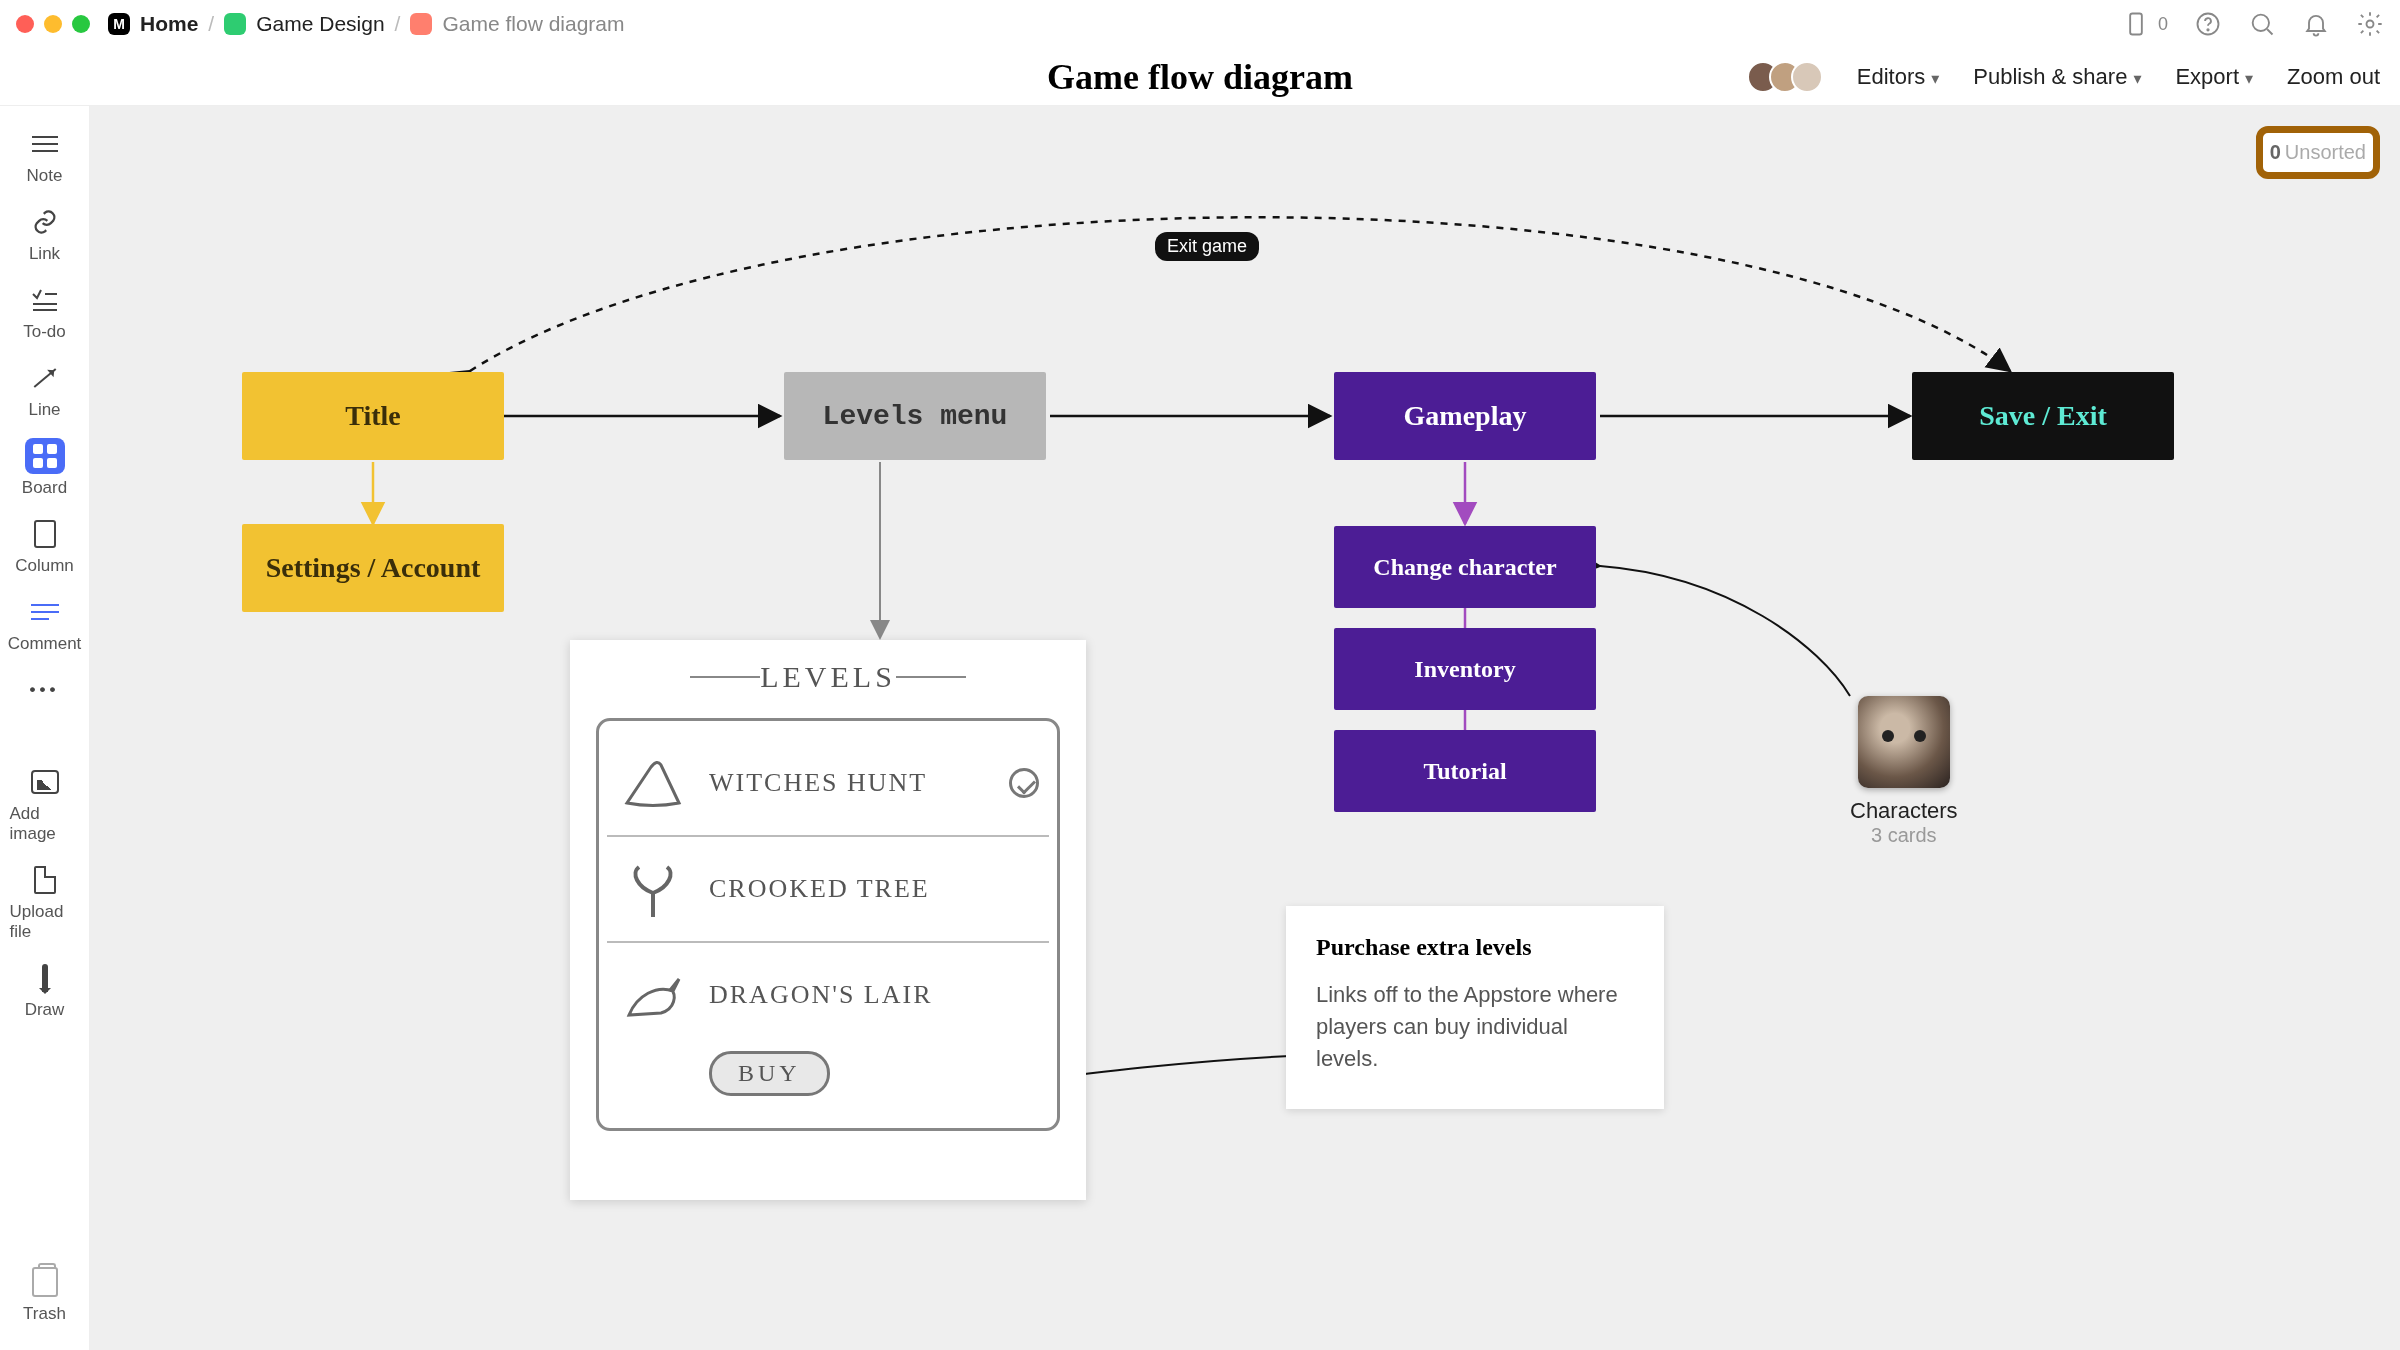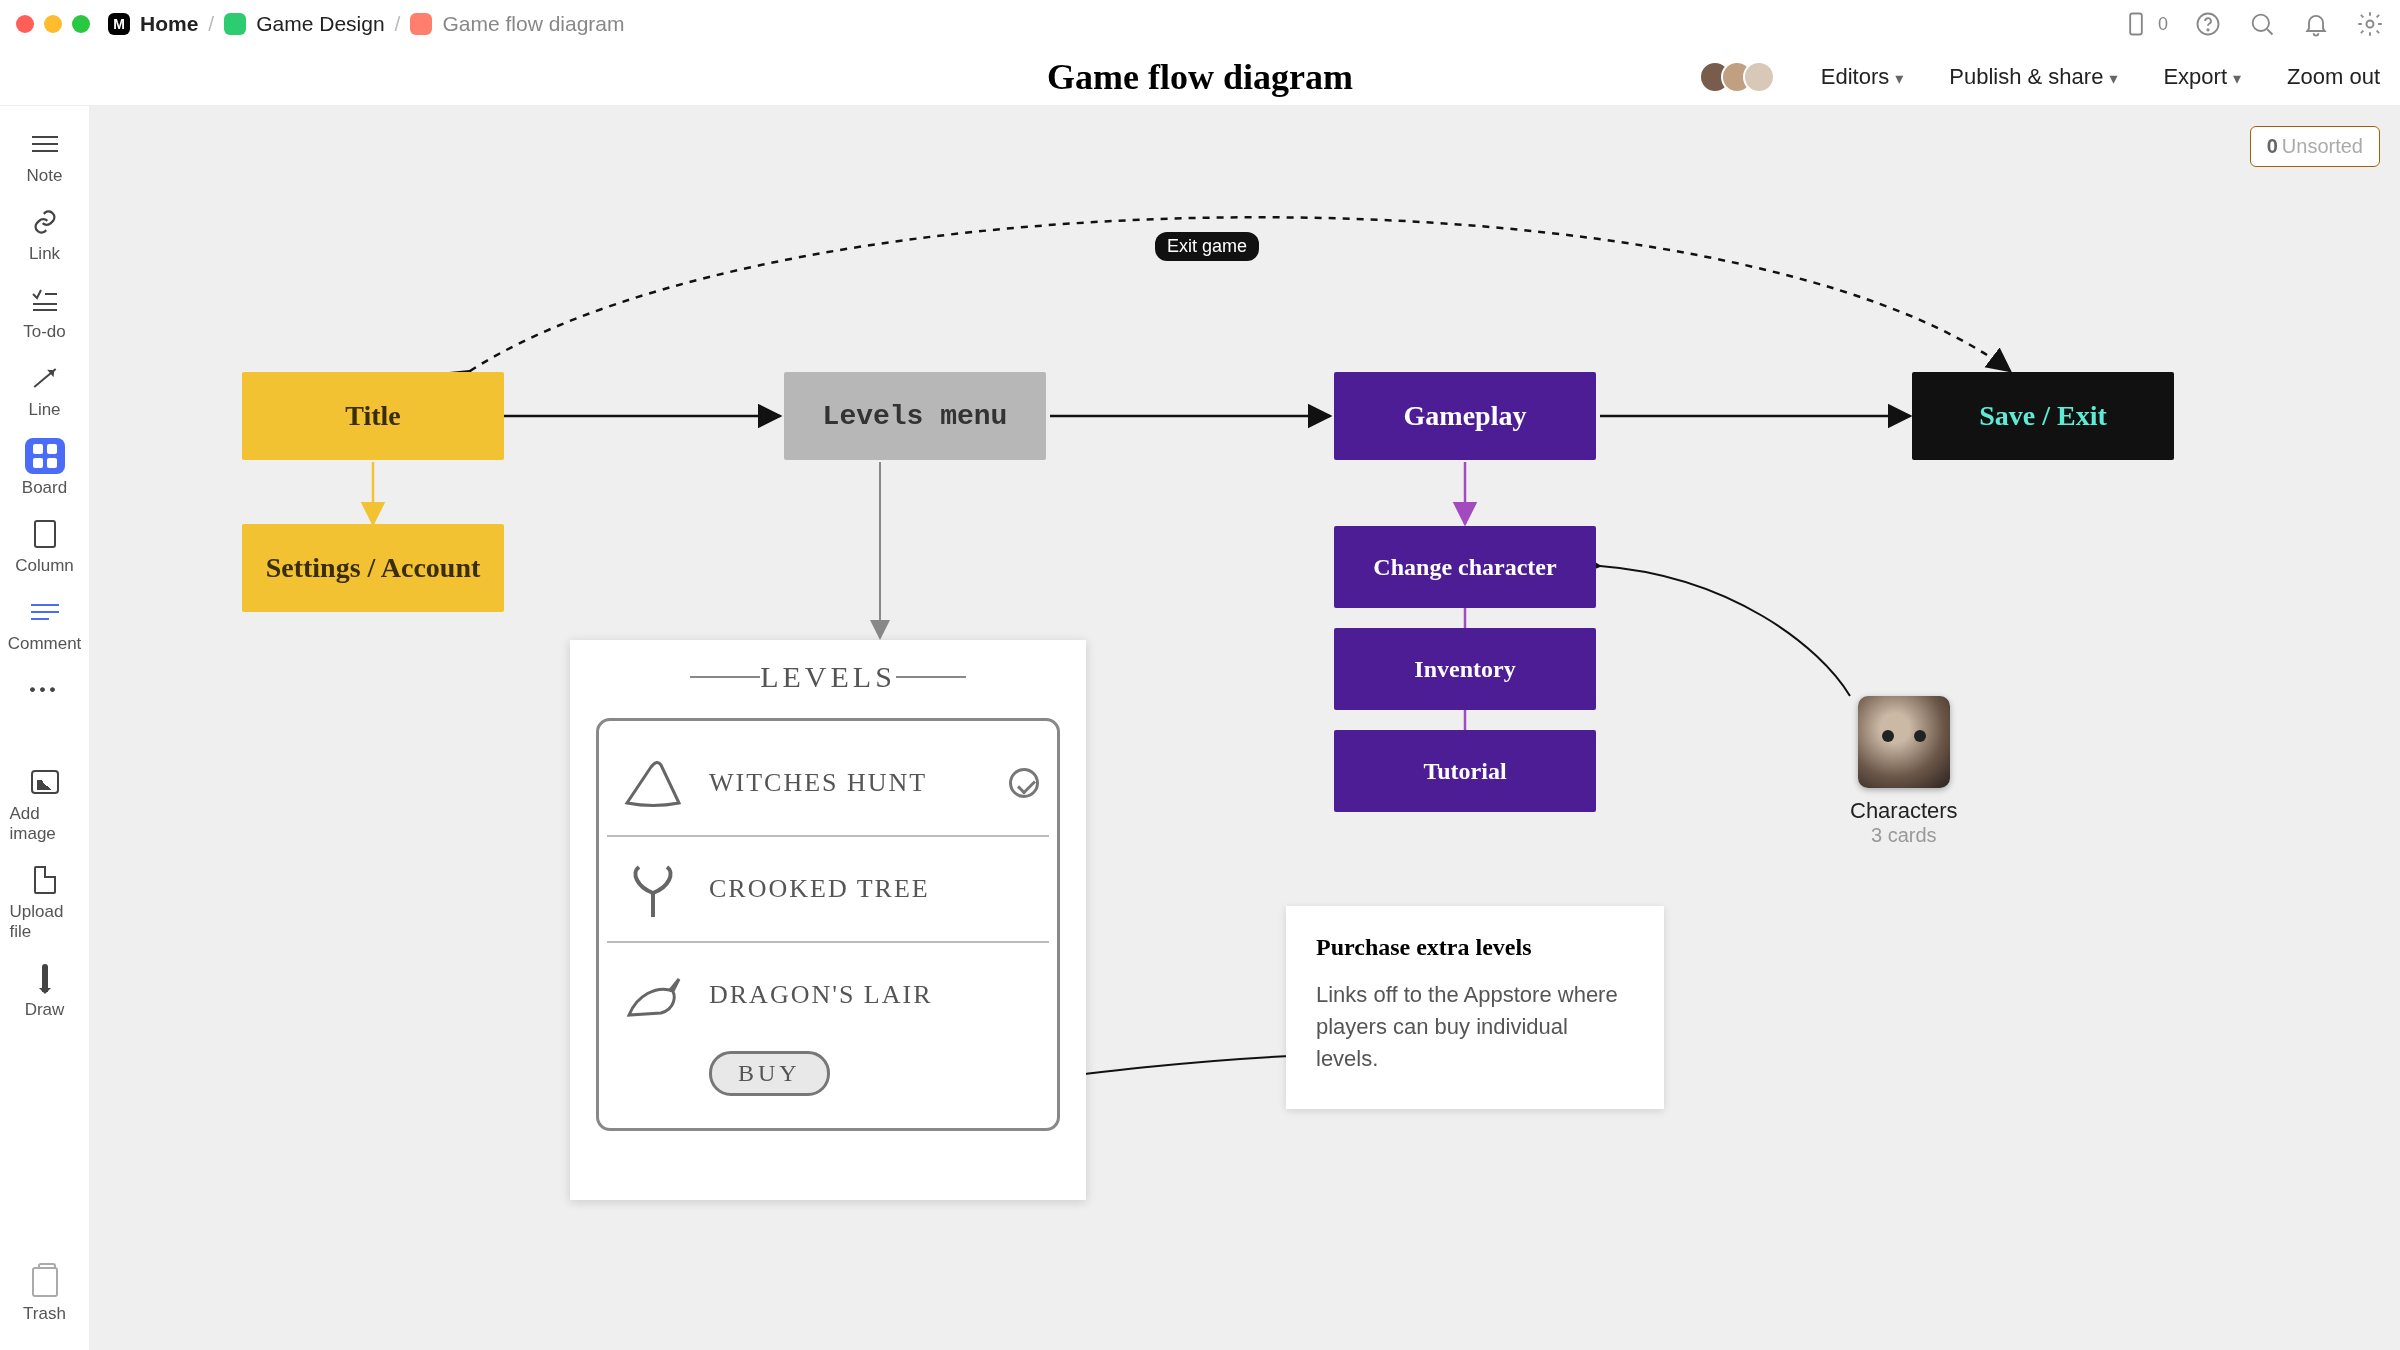--- a/index.html
+++ b/index.html
@@ -16,21 +16,21 @@
   .crumb-chip.green { background:#2ecc71; }
   .crumb-chip.coral { background:#ff7f6e; }
   .slash { color:#bbb; }
   .topbar .right { margin-left: auto; display: flex; align-items: center; gap: 26px; color:#666; }
   .ico { width:28px; height:28px; stroke:#888; stroke-width:1.6; fill:none; }
   .badge-num { font-size:18px; color:#888; margin-left:-18px; }
 
   
   .header-row { height: 58px; display:flex; align-items:center; padding: 0 20px 0 100px; border-bottom:1px solid #eee; }
   .doc-title { position:absolute; left:50%; transform:translateX(-50%); font-family: Georgia, "Times New Roman", serif; font-size: 36px; font-weight:700; }
-  .header-right { margin-left:auto; display:flex; align-items:center; gap:46px; font-size:22px; color:#222;}
+  .header-right { margin-left:auto; display:flex; align-items:center; gap:34px; font-size:22px; color:#222;}
   .avatars { display:flex; }
   .avatars .av { width:32px; height:32px; border-radius:50%; border:2px solid #fff; margin-left:-10px; background:#999; }
   .avatars .av:nth-child(1){background:#7a5c4d;}
   .avatars .av:nth-child(2){background:#c0a080;}
   .avatars .av:nth-child(3){background:#d8c8b8;}
   .chev-down::after{content:"▾"; margin-left:6px; font-size:16px; color:#666;}
 
   
   .left-rail { position:absolute; top:106px; left:0; bottom:0; width:90px; border-right:1px solid #eee; display:flex; flex-direction:column; align-items:center; padding-top:20px; gap:18px; background:#fff;}
   .tool { width:70px; display:flex; flex-direction:column; align-items:center; gap:4px; font-size:17px; color:#555; cursor:pointer;}
@@ -54,21 +54,21 @@
   .tool .file-ic{width:22px;height:28px;border:2px solid #444;border-radius:2px;position:relative;}
   .tool .file-ic::after{content:"";position:absolute;right:-2px;top:-2px;width:10px;height:10px;background:#fff;border-left:2px solid #444;border-bottom:2px solid #444;}
   .tool .pen-ic{width:6px;height:28px;background:#444;border-radius:3px 3px 0 0;position:relative;}
   .tool .pen-ic::after{content:"";position:absolute;left:-3px;bottom:-8px;border:6px solid transparent;border-top-color:#444;}
   .rail-gap{flex:1;}
   .trash-ic{width:26px;height:30px;border:2px solid #aaa;border-radius:3px;position:relative;}
   .trash-ic::before{content:"";position:absolute;top:-6px;left:4px;width:14px;height:4px;border:2px solid #aaa;border-bottom:none;border-radius:3px 3px 0 0;}
 
   
   .canvas { position:absolute; left:90px; top:106px; right:0; bottom:0; background:#efefef; }
-  .unsorted-pill { position:absolute; top:20px; right:20px; background:#fff; border:1px solid #a16207; border-radius:6px; padding:8px 16px; font-size:20px; color:#aaa;}
+  .unsorted-pill { position:absolute; top:20px; right:20px; background:#fff; border:7px solid #a16207; border-radius:12px; padding:8px 7px; font-size:20px; color:#aaa;}
   .unsorted-pill b{color:#666;margin-right:4px;}
 
   .node { position:absolute; display:flex; align-items:center; justify-content:center; font-family: Georgia, serif; font-size:28px; font-weight:700; border-radius:2px; }
   .node.yellow { background:#f2c232; color:#3a2e0a; width:262px; height:88px;}
   .node.gray   { background:#b7b7b7; color:#333;    width:262px; height:88px;}
   .node.purple { background:#4c1d95; color:#fff;    width:262px; height:88px;}
   .node.purple.sm { height:82px; font-size:24px;}
   .node.black  { background:#111;    color:#5eead4;    width:262px; height:88px;}
 
   .exit-label { position:absolute; background:#111; color:#fff; font-size:18px; padding:4px 12px; border-radius:12px; font-family:-apple-system,sans-serif; }

